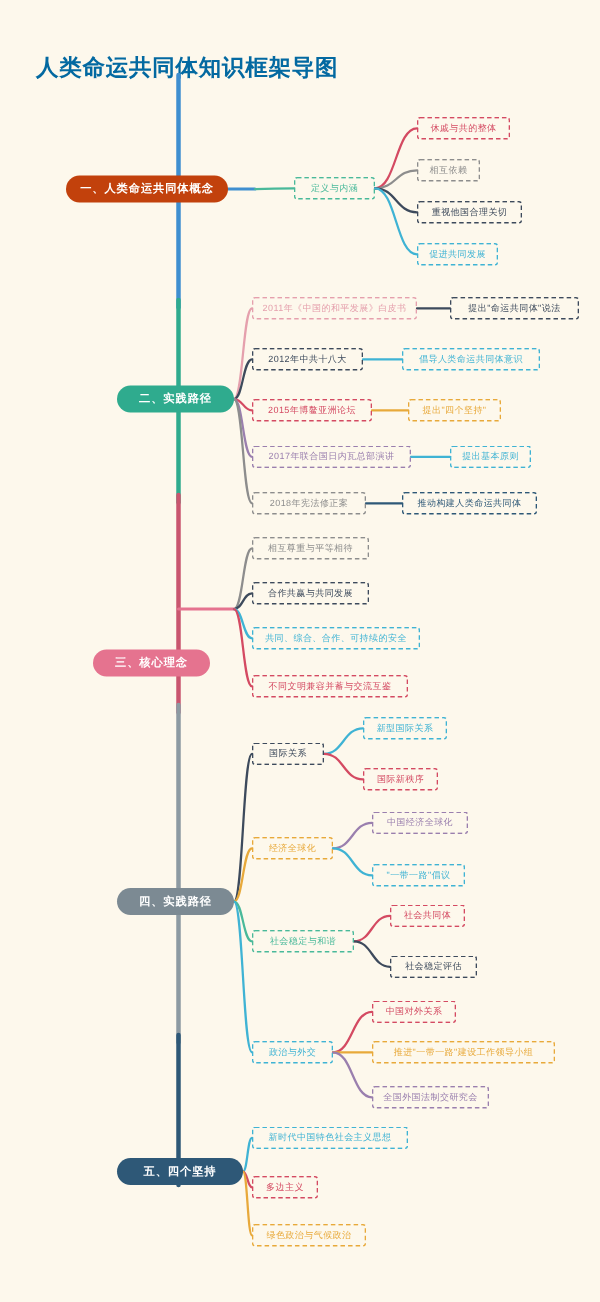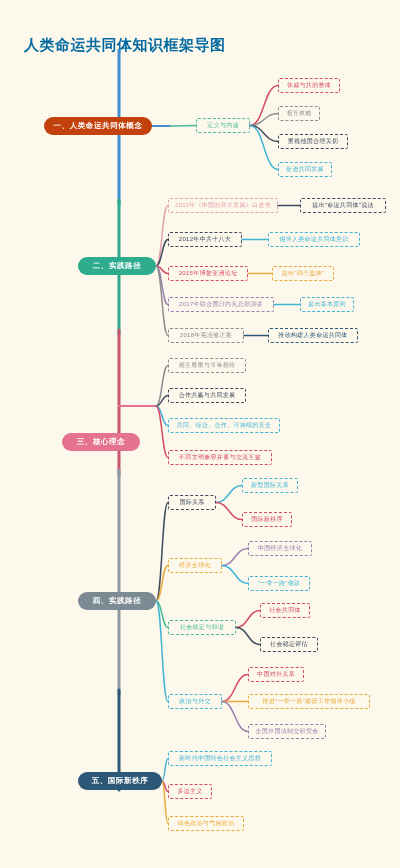--- a/index.html
+++ b/index.html
@@ -203,21 +203,21 @@
       <div class="node lvlbox" style="left: 248px; top: 667px; width: 56px; border-color: rgb(212, 74, 98); color: rgb(212, 74, 98);">
         <span>中国对外关系</span>
       </div>
       <div class="node lvlbox" style="left: 248px; top: 694px; width: 122px; border-color: rgb(232, 169, 58); color: rgb(232, 169, 58);">
         <span>推进"一带一路"建设工作领导小组</span>
       </div>
       <div class="node lvlbox" style="left: 248px; top: 724px; width: 78px; border-color: rgb(154, 127, 174); color: rgb(154, 127, 174);">
         <span>全国外国法制交研究会</span>
       </div>
       <div class="node lvl1" style="left: 78px; top: 772px; width: 84px; background: rgb(46, 88, 119);">
-        <span>五、国际新秩序</span>
+        <span>五、四个坚持</span>
       </div>
       <div class="node lvlbox" style="left: 168px; top: 751px; width: 104px; border-color: rgb(63, 179, 212); color: rgb(63, 179, 212);">
         <span>新时代中国特色社会主义思想</span>
       </div>
       <div class="node lvlbox" style="left: 168px; top: 784px; width: 44px; border-color: rgb(212, 74, 98); color: rgb(212, 74, 98);">
         <span>多边主义</span>
       </div>
       <div class="node lvlbox" style="left: 168px; top: 816px; width: 76px; border-color: rgb(232, 169, 58); color: rgb(232, 169, 58);">
         <span>绿色政治与气候政治</span>
       </div>

